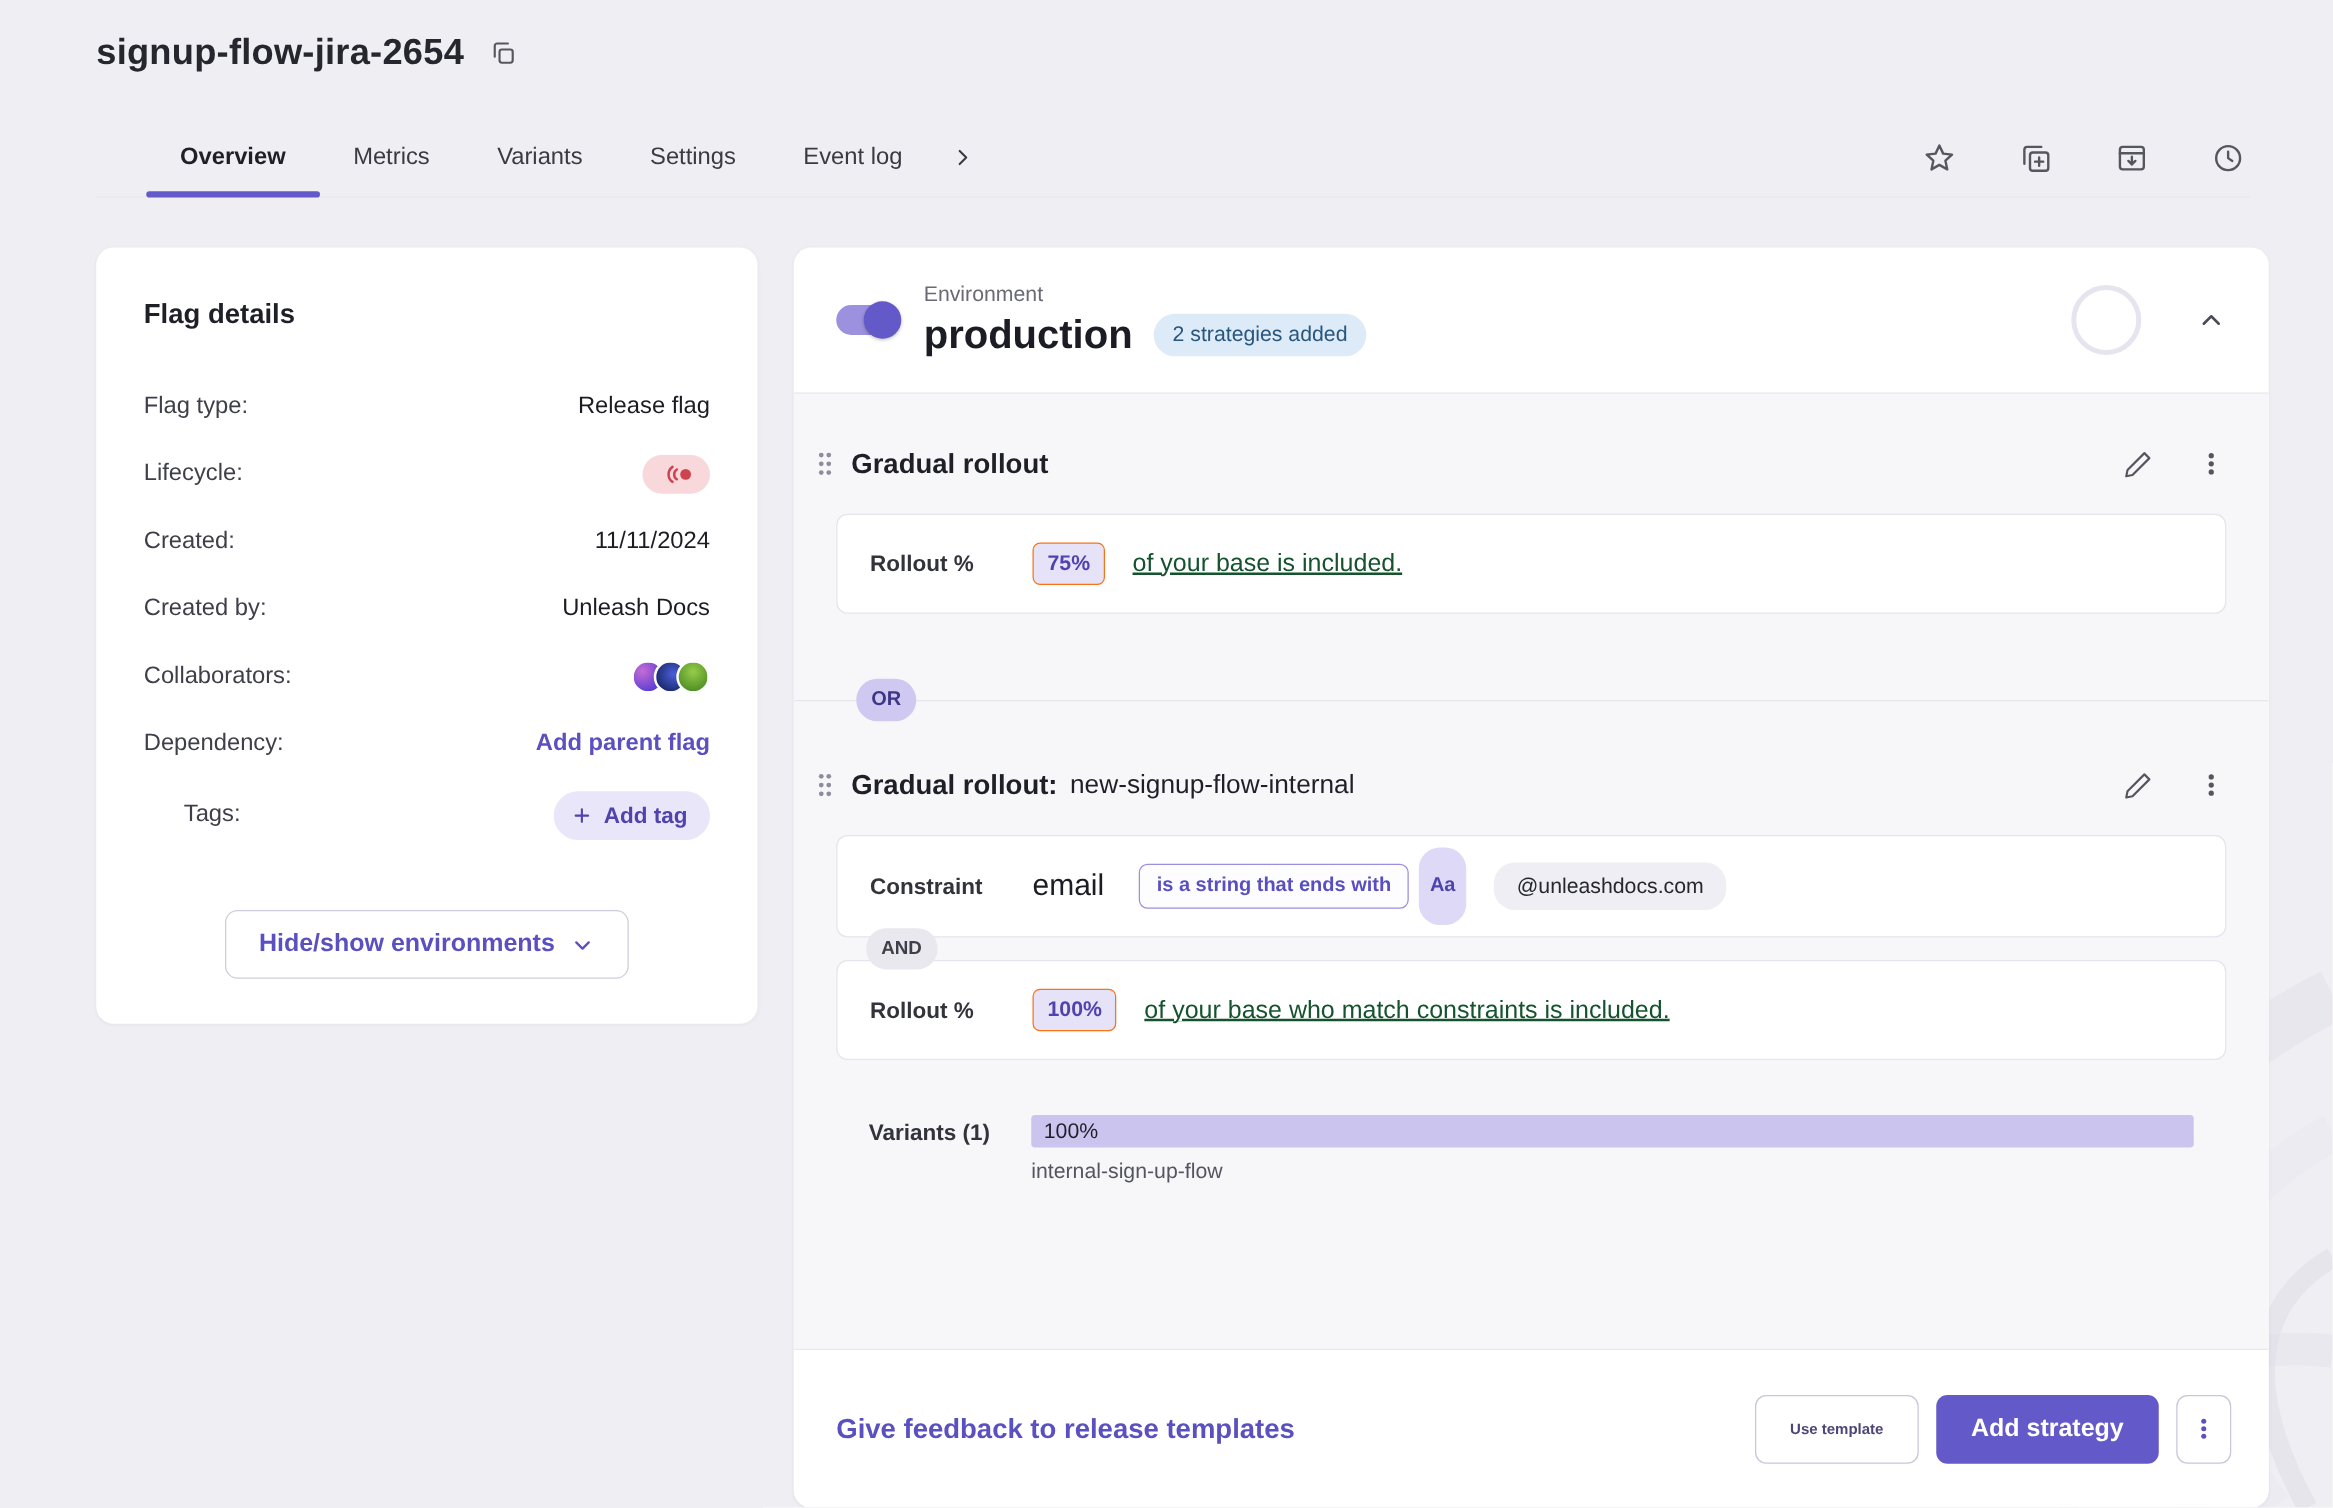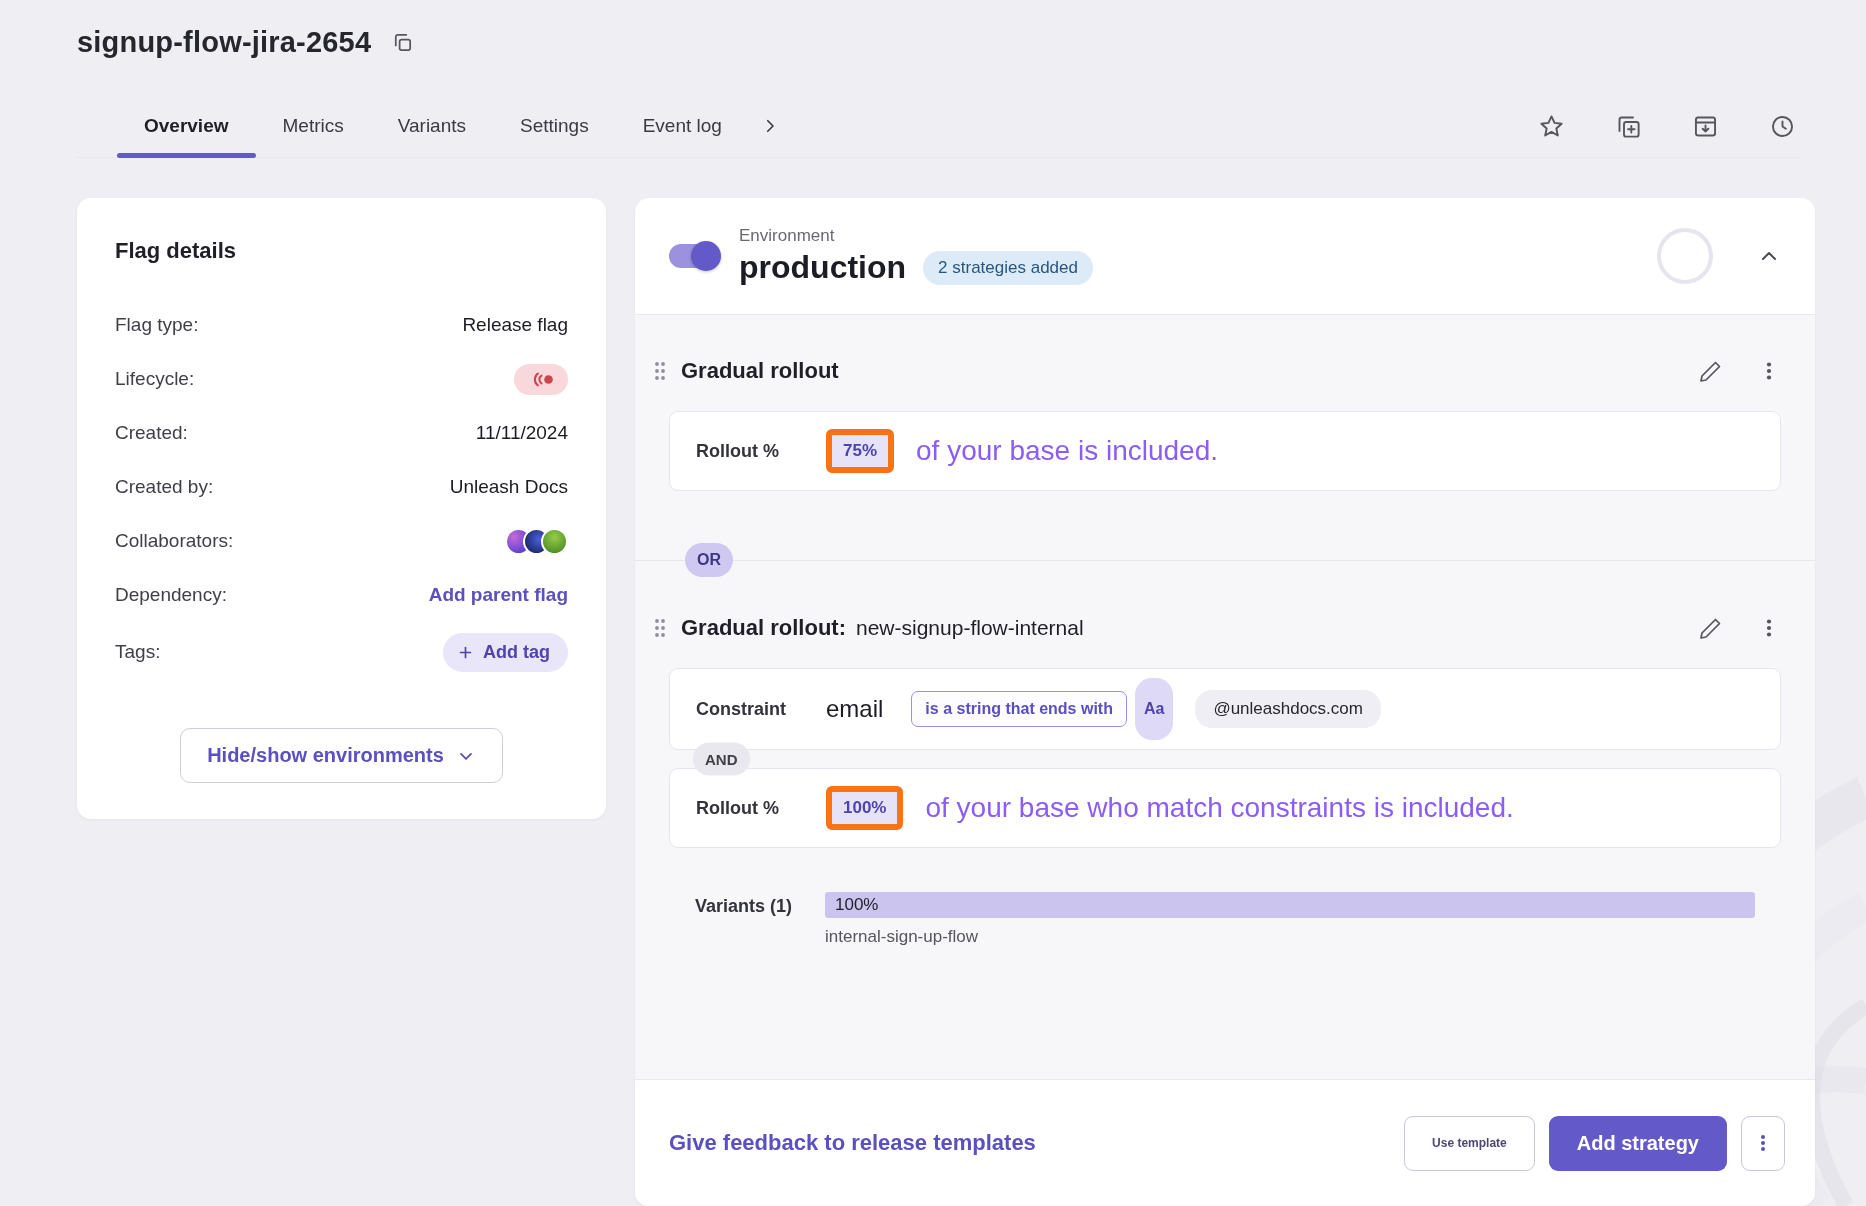--- a/index.html
+++ b/index.html
@@ -64,22 +64,22 @@
 
   .strategy-header { display:flex; align-items:center; padding:0 30px 0 12px; min-height:52px; }
   .drag-handle { color:#8f8d9c; cursor:grab; background:none; border:none; padding:4px 6px; display:flex; }
   .strategy-title { font-size:22px; font-weight:bold; color:#1f1f28; margin-left:8px; }
   .strategy-sub { font-size:21px; font-weight:normal; margin-left:10px; color:#1f1f28; }
   .strategy-actions { margin-left:auto; display:flex; align-items:center; gap:26px; }
   .strategy-actions .icon-btn { color:#55555f; }
 
   .box { background:#fff; border:1px solid #e6e4ec; border-radius:9px; margin:14px 34px 0; padding:0 26px; display:flex; align-items:center; min-height:80px; }
   .box-label { font-size:18px; font-weight:bold; color:#33333c; width:130px; flex-shrink:0; }
-  .pct-chip { background:var(--chip-purple-bg, #e6e2f8); color:var(--chip-purple-text, #4f43ad); font-weight:bold; font-size:17px; border-radius:6px; padding:6px 11px; margin-right:22px; border:6px solid #f97316; }
-  .box-text { font-size:28px; color:#8b5cf6; }
+  .pct-chip { background:var(--chip-purple-bg, #e6e2f8); color:var(--chip-purple-text, #4f43ad); font-weight:bold; font-size:17px; border-radius:6px; padding:6px 11px; margin-right:22px; border:1px solid #f97316; }
+  .box-text { font-size:20px; color:#14532d;text-decoration:underline; }
 
   .c-field { font-size:24px; margin-right:28px; }
   .op-chip { border:1px solid #9a90e0; background:#fdfdff; color:#5a4fc0; font-weight:bold; font-size:16px; border-radius:7px; padding:8px 13px; margin-right:8px; }
   .case-chip { background:#ddd9f6; color:#4f43ad; font-weight:bold; font-size:16px; border-radius:17px; padding:22px 9px; margin-right:22px; }
   .val-chip { background:#efeef4; color:#26262e; font-size:17px; border-radius:17px; padding:9px 18px; }
 
   .divider { position:relative; height:33px; margin:52px 0 26px; }
   .divider-line { position:absolute; left:0; right:0; top:50%; border-top:1px solid #e7e6ed; }
   .or-pill { position:absolute; left:50px; top:0; background:#cfc9f2; color:#3e3787; font-weight:bold; font-size:16px; border-radius:17px; padding:8px 12px; z-index:1; }
 
@@ -213,21 +213,21 @@
           <span class="avatar a2"></span>
           <span class="avatar a3"></span>
         </span>
       </div>
 
       <div class="f-row">
         <span class="f-label">Dependency:</span>
         <a class="link-purple">Add parent flag</a>
       </div>
 
-      <div class="f-row" style="min-height:60px;">
+      <div class="f-row" style="min-height:60px;margin-left:32px;">
         <span class="f-label">Tags:</span>
         <button class="add-tag-btn">
           <span style="display:flex">
             <svg width="17" height="17" viewBox="0 0 24 24" fill="none" stroke="currentColor" stroke-width="2.4" stroke-linecap="round">
                 <path d="M12 5v14M5 12h14"></path>
               </svg>
           </span>
           <span>Add tag</span>
         </button>
       </div>

